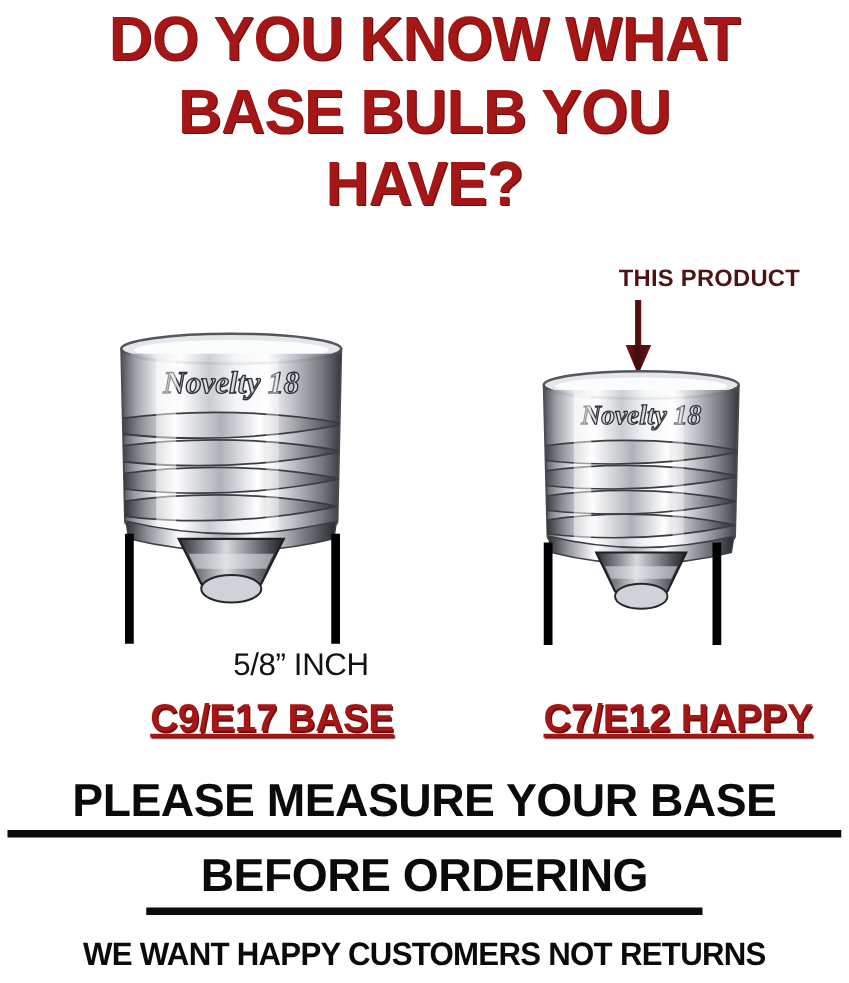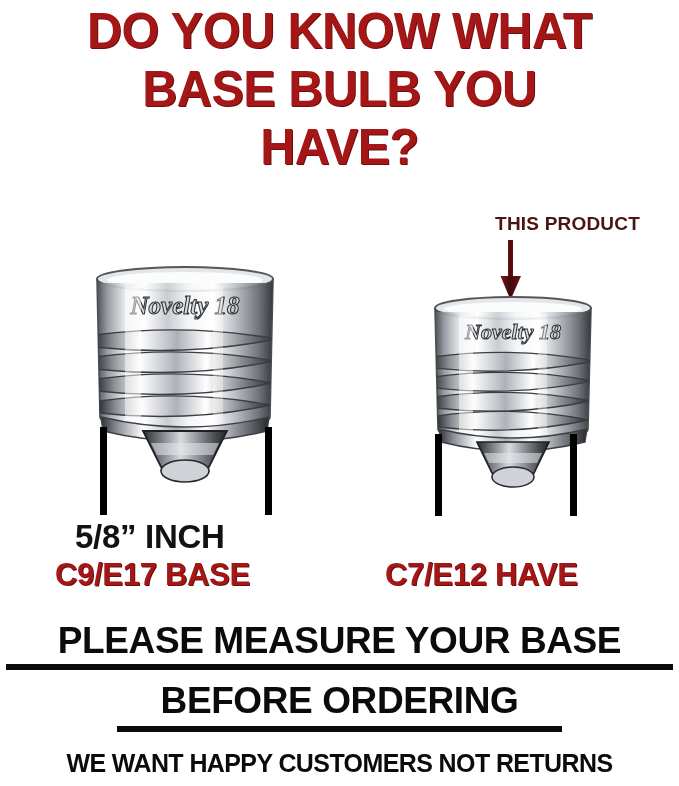--- a/index.html
+++ b/index.html
@@ -70,40 +70,41 @@
     width: 7px;
   }
   .tick.l-left   { left: 100px; top: 427px; height: 88px; }
   .tick.l-right  { left: 265px; top: 427px; height: 88px; }
   .tick.r-left   { left: 435px; top: 434px; height: 82px; }
   .tick.r-right  { left: 570px; top: 434px; height: 82px; }
 
   
   .inch-label {
     position: absolute;
-    text-align: left;
+    text-align: right;
     color: #121212;
-    font-weight: bold;
-    font-size: 33px;
+    font-weight: normal;
+    font-size: 25px;
     letter-spacing: -0.3px;
     white-space: nowrap;
   }
   .inch-label.left  { left: 75px;  top: 518px; width: 220px; }
   .inch-label.right { left: 415px; top: 518px; width: 210px; }
 
   
   .base-label {
     position: absolute;
-    text-align: left;
+    text-align: right;
     color: #A51717;
     font-weight: bold;
     font-size: 31px;
     letter-spacing: -0.3px;
     text-shadow: 1px 1px 0 #6e0d0d;
     white-space: nowrap;
+    text-decoration: underline;
   }
   .base-label.left  { left: 55px;  top: 557px; width: 260px; }
   .base-label.right { left: 385px; top: 557px; width: 265px; }
 
   
   .instr {
     position: absolute;
     left: 0;
     width: 679px;
     text-align: center;
@@ -289,21 +290,21 @@
   </div>
 
   <div class="tick l-left"></div>
   <div class="tick l-right"></div>
   <div class="tick r-left"></div>
   <div class="tick r-right"></div>
 
   <div class="inch-label left">5/8” INCH</div>
 
   <div class="base-label left">C9/E17 BASE</div>
-  <div class="base-label right">C7/E12 HAVE</div>
+  <div class="base-label right">C7/E12 HAPPY</div>
 
   <div class="instr line1">
     <span class="txt">PLEASE MEASURE YOUR BASE</span>
   </div>
   <div class="rule r1"></div>
 
   <div class="instr line2">
     <span class="txt">BEFORE ORDERING</span>
   </div>
   <div class="rule r2"></div>

